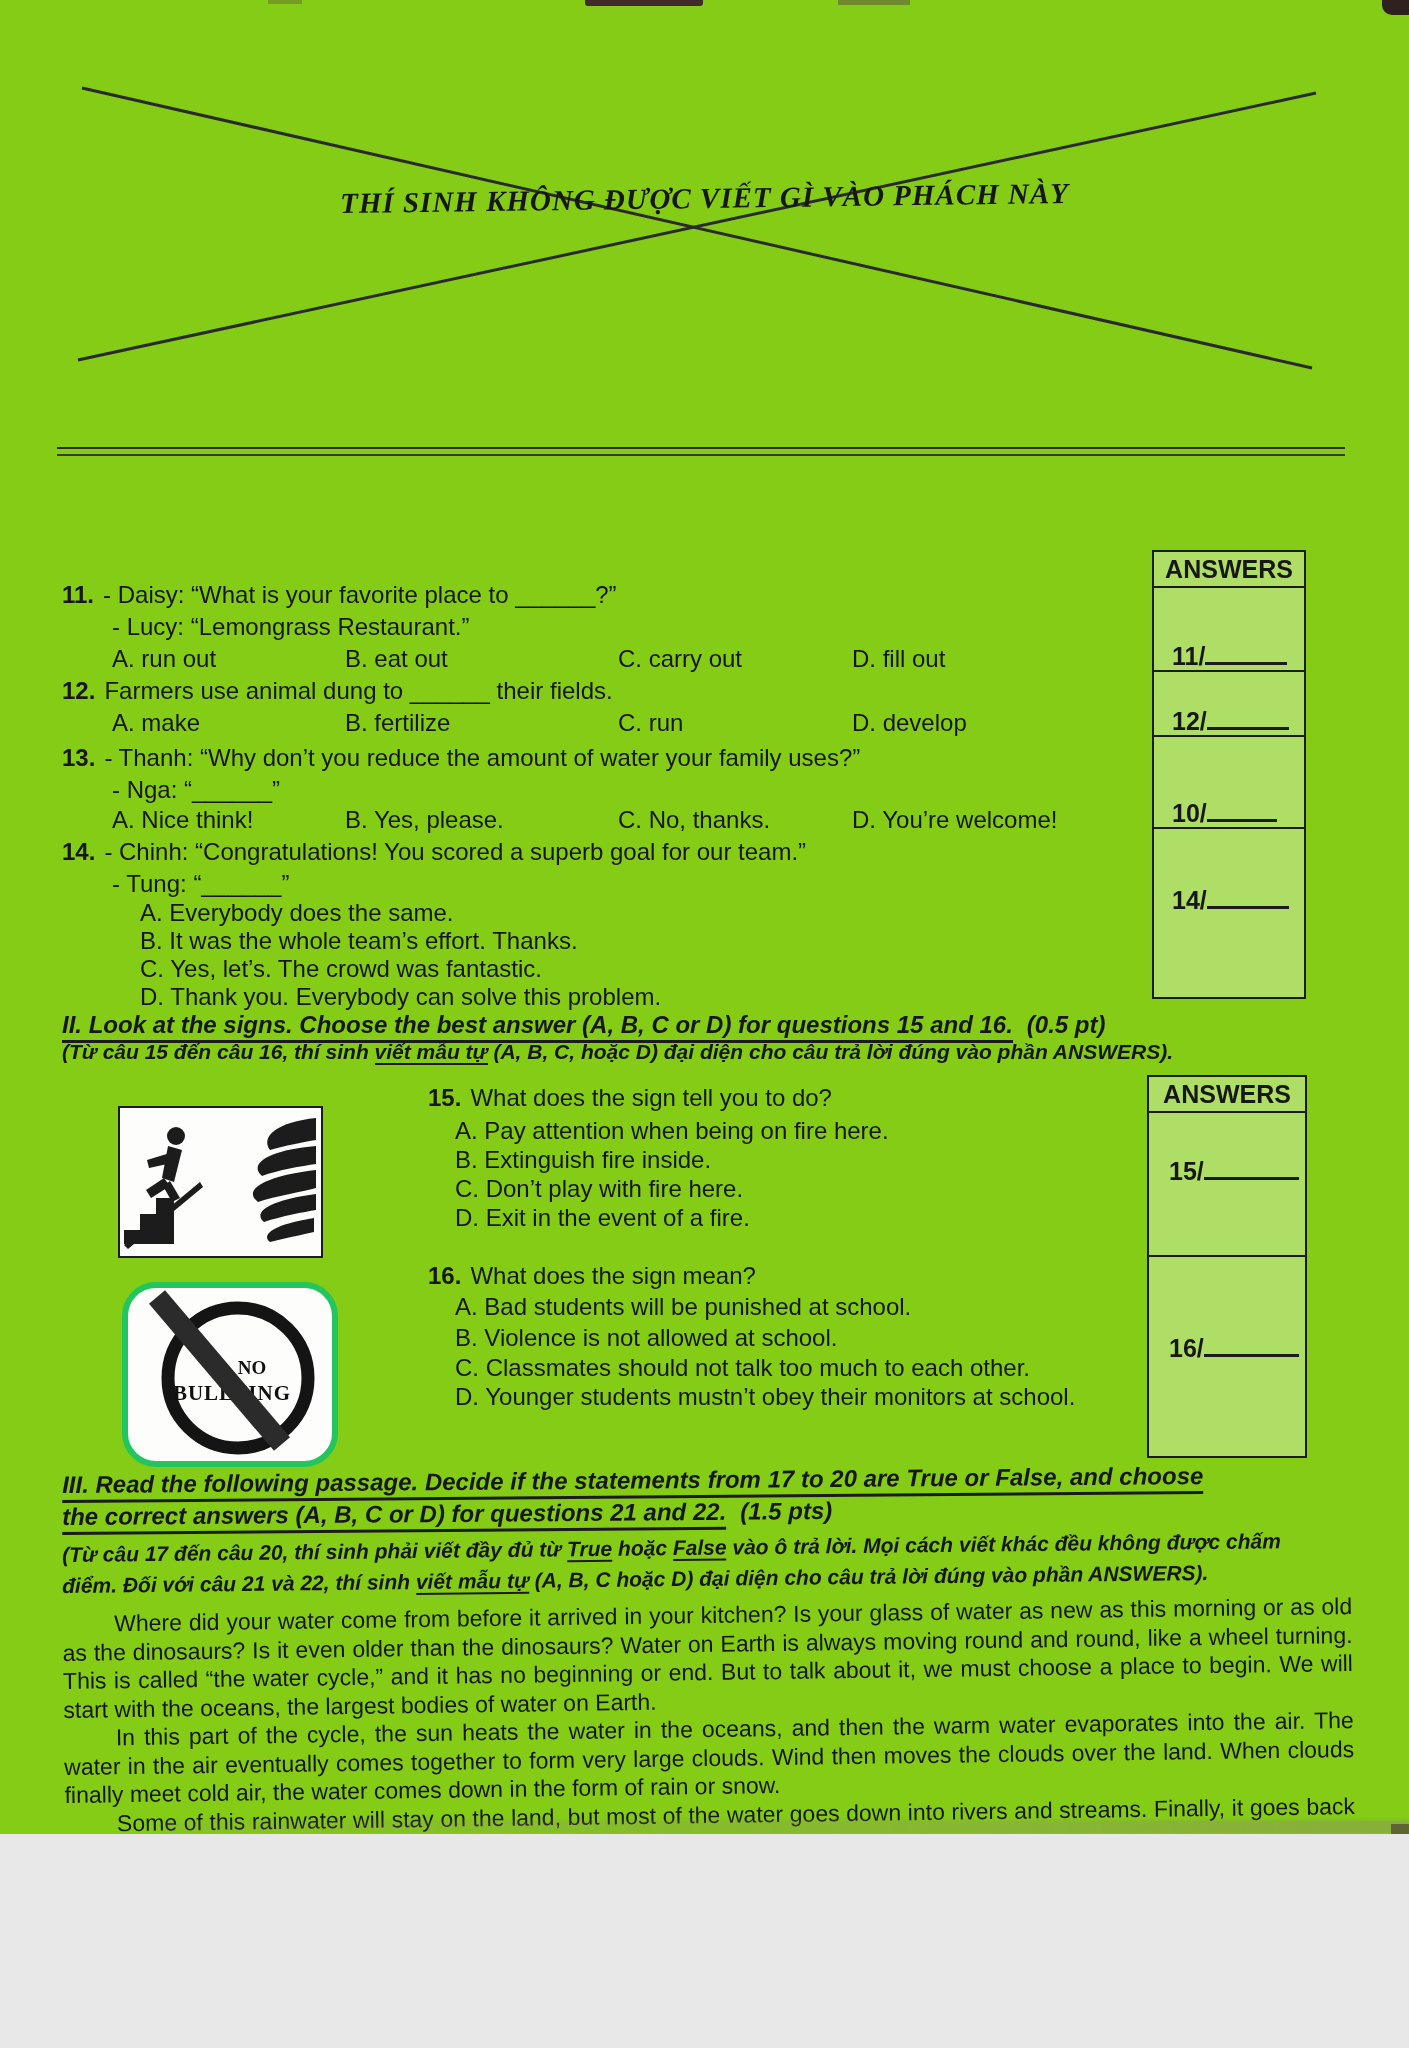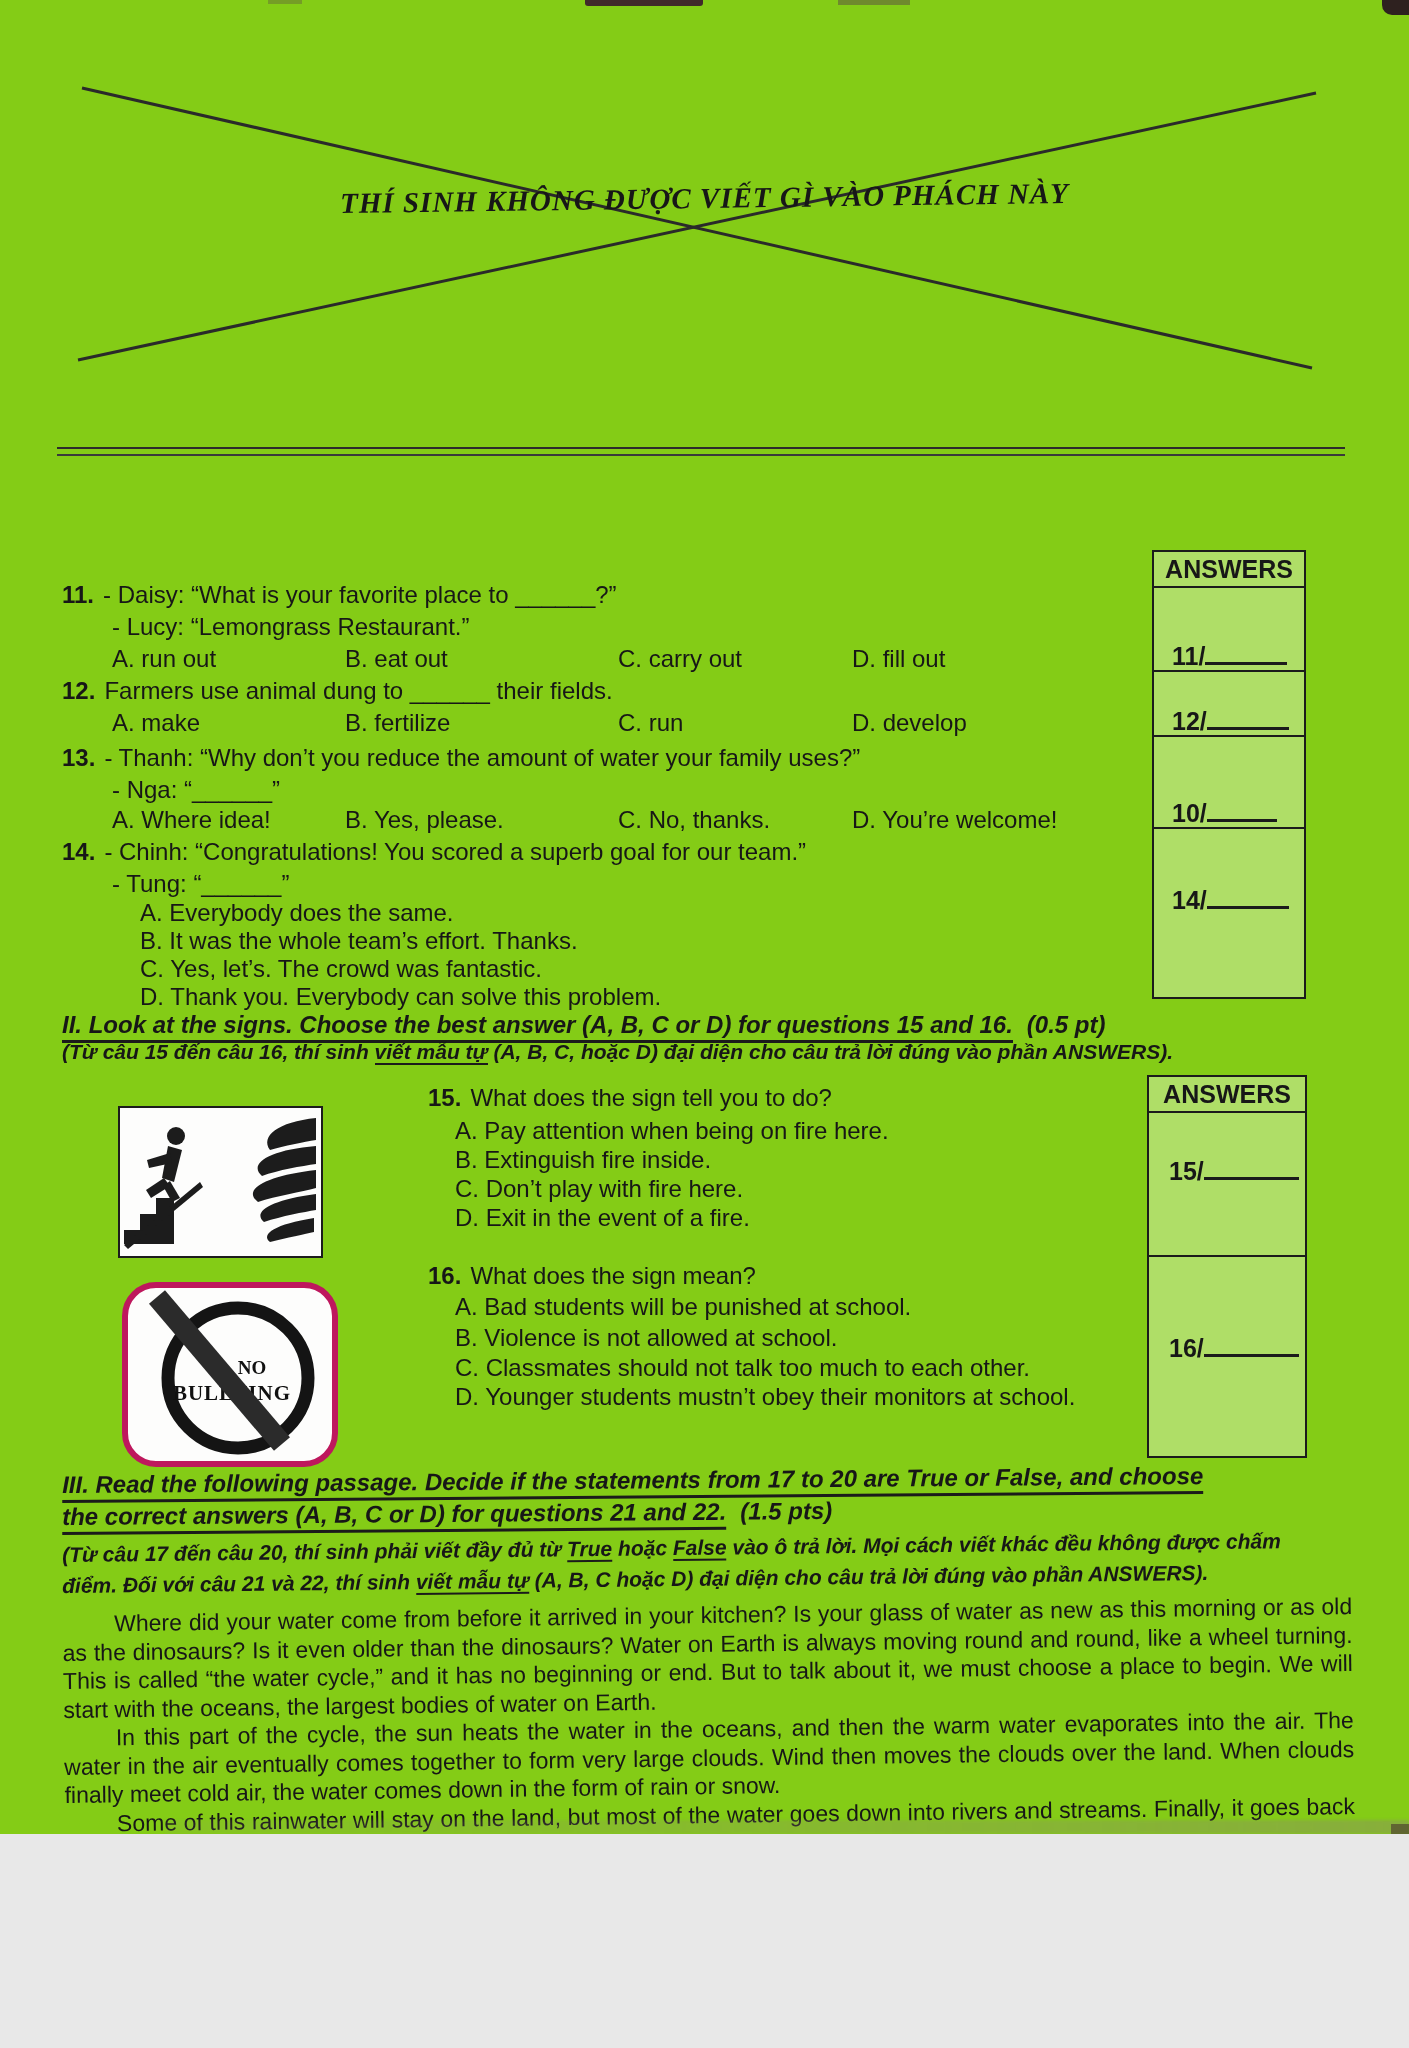--- a/index.html
+++ b/index.html
@@ -42,21 +42,21 @@
   .ansdiv{position:absolute;left:-1px;right:-1px;border-top:2.5px solid #1b1b1b;}
   .slot{position:absolute;font-size:25px;font-weight:bold;}
   .slot-blank{display:inline-block;width:82px;height:20px;border-bottom:3px solid #1b1b1b;}
   
   .fire-sign{
     position:absolute;top:1106px;left:118px;width:205px;height:152px;
     border:2.5px solid #1c1c1c;box-sizing:border-box;background:#fdfdfc;
   }
   .bully-sign{
     position:absolute;top:1282px;left:122px;width:216px;height:185px;
-    border:6px solid #be185d;border-radius:34px;box-sizing:border-box;background:#fdfdfc;text-decoration:underline;
+    border:6px solid #22c55e;border-radius:34px;box-sizing:border-box;background:#fdfdfc;text-decoration:underline;
   }
   
   .passage{
     position:absolute;top:1610px;left:62px;width:1290px;
     font-size:23px;line-height:28.5px;text-align:justify;
     transform:rotate(-0.8deg);transform-origin:0 0;
   }
   .passage p{margin:0;text-indent:52px;}
   .pagenum{position:absolute;top:1930px;left:0;width:1409px;text-align:center;font-size:27px;}
   .tilt-sm{transform:rotate(-0.45deg);transform-origin:0 0;}
@@ -103,21 +103,21 @@
   <div class="abs opt" style="top:645px;left:852px;">D. fill out</div>
 
   <div class="abs qline" style="top:677px;left:62px;"><span class="qnum">12.</span><span>Farmers use animal dung to ______ their fields.</span></div>
   <div class="abs opt" style="top:709px;left:112px;">A. make</div>
   <div class="abs opt" style="top:709px;left:345px;">B. fertilize</div>
   <div class="abs opt" style="top:709px;left:618px;">C. run</div>
   <div class="abs opt" style="top:709px;left:852px;">D. develop</div>
 
   <div class="abs qline" style="top:744px;left:62px;"><span class="qnum">13.</span><span>- Thanh: “Why don’t you reduce the amount of water your family uses?”</span></div>
   <div class="abs qline" style="top:776px;left:112px;">- Nga: “______”</div>
-  <div class="abs opt" style="top:806px;left:112px;">A. Where idea!</div>
+  <div class="abs opt" style="top:806px;left:112px;">A. Nice think!</div>
   <div class="abs opt" style="top:806px;left:345px;">B. Yes, please.</div>
   <div class="abs opt" style="top:806px;left:618px;">C. No, thanks.</div>
   <div class="abs opt" style="top:806px;left:852px;">D. You’re welcome!</div>
 
   <div class="abs qline" style="top:838px;left:62px;"><span class="qnum">14.</span><span>- Chinh: “Congratulations! You scored a superb goal for our team.”</span></div>
   <div class="abs qline" style="top:870px;left:112px;">- Tung: “______”</div>
   <div class="abs opt" style="top:899px;left:140px;">A. Everybody does the same.</div>
   <div class="abs opt" style="top:927px;left:140px;">B. It was the whole team’s effort. Thanks.</div>
   <div class="abs opt" style="top:955px;left:140px;">C. Yes, let’s. The crowd was fantastic.</div>
   <div class="abs opt" style="top:983px;left:140px;">D. Thank you. Everybody can solve this problem.</div>

